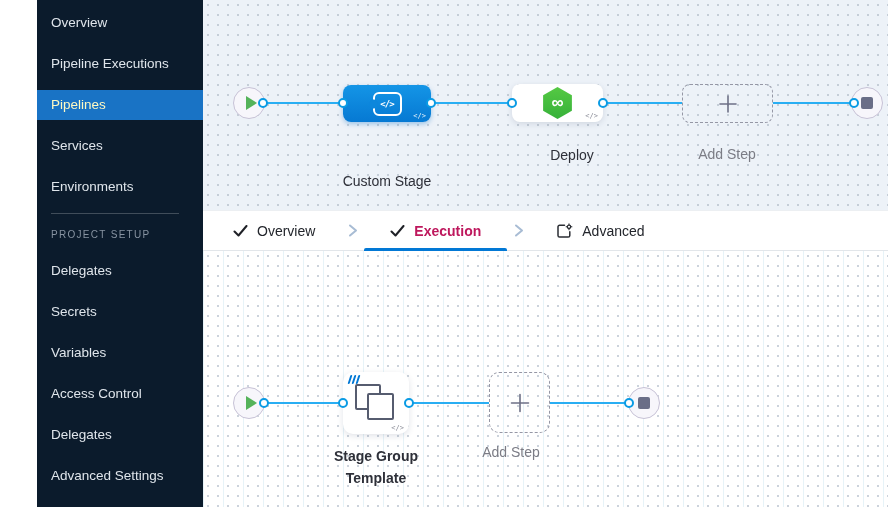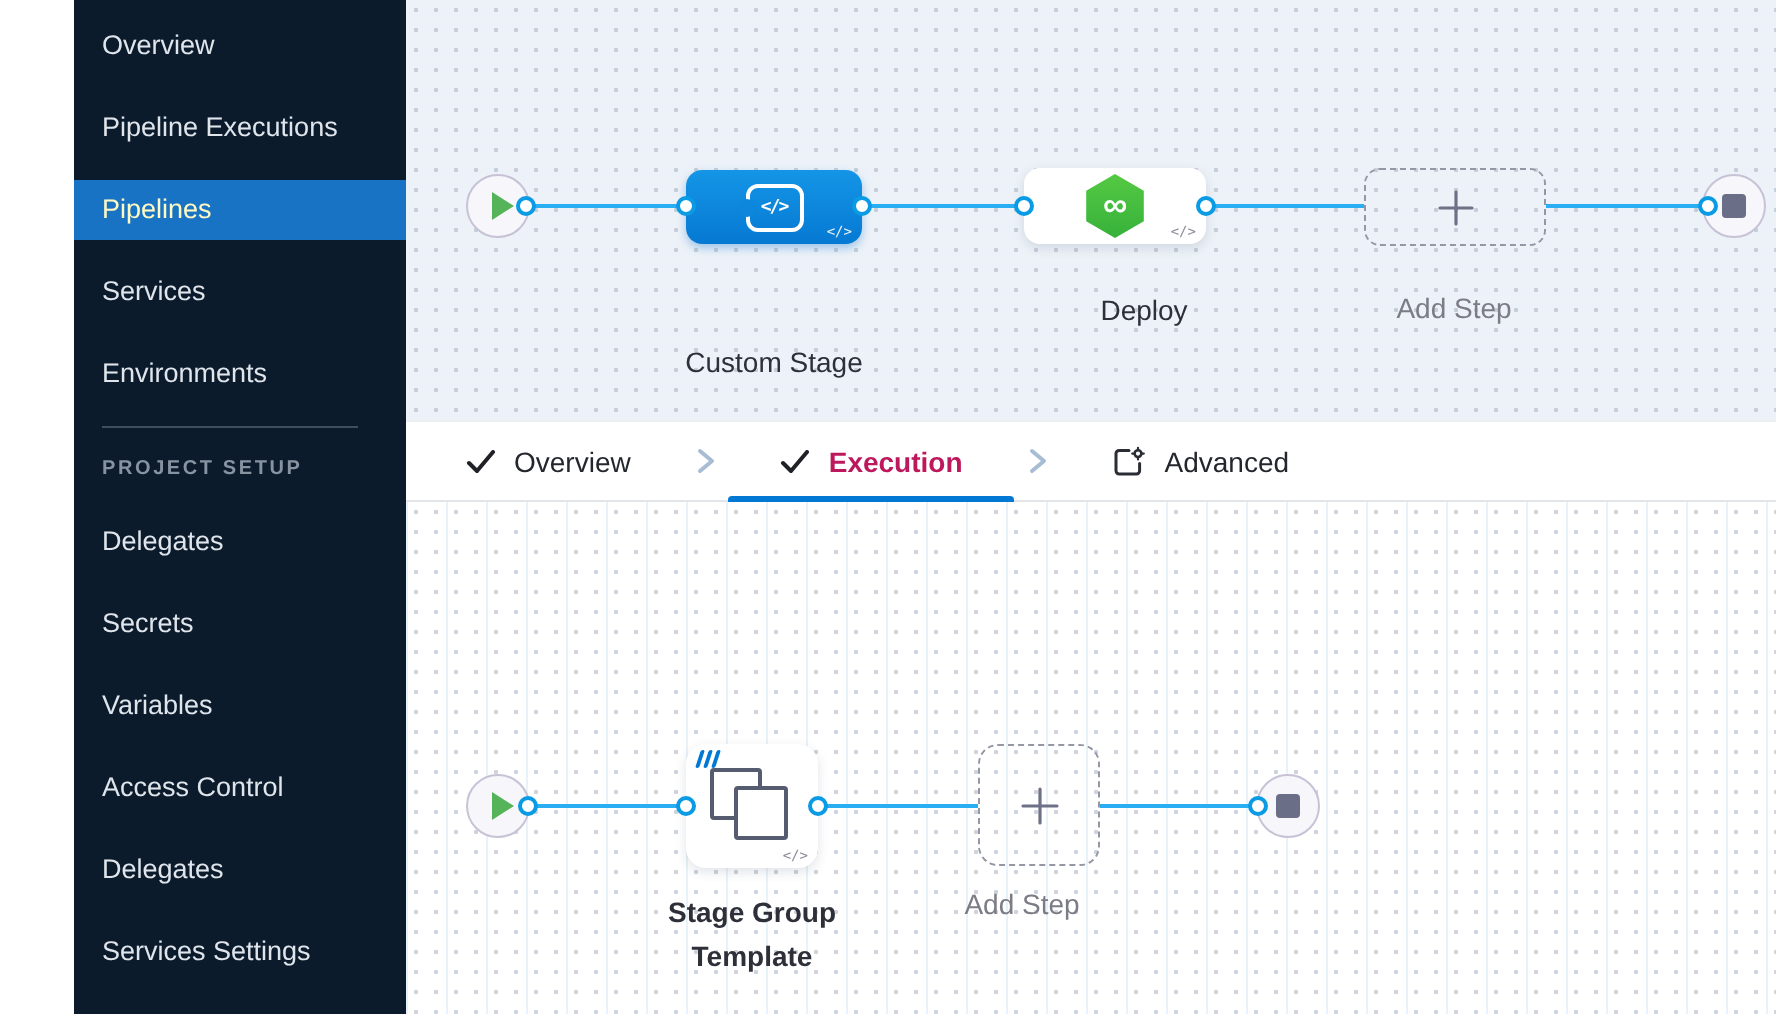--- a/index.html
+++ b/index.html
@@ -6,21 +6,21 @@
   html,body { width:888px; height:507px; overflow:hidden; }
   body { font-family:"Liberation Sans", sans-serif; }
   .app { display:flex; width:888px; height:507px; background:#fff;padding-left:37px; }
 
   
   .sidebar { width:166px; flex-shrink:0; background:#0b1b2c; color:#dfe5eb; padding-top:8px; }
   .nav-item { height:30px; line-height:30px; padding-left:14px; font-size:13.5px;
               margin-bottom:11px; cursor:pointer; white-space:nowrap; }
   .nav-item.selected { background:#1973c5; color:#fef9c3; }
   .side-divider { height:1px; background:rgba(255,255,255,0.22); margin:8px 24px 0 14px; }
-  .section-label { padding:15px 0 6px 14px; font-size:10px; font-weight:bold;
+  .section-label { padding:15px 0 6px 14px; font-size:10px; font-weight:normal;
                    letter-spacing:1.3px; color:#8793a1; margin-bottom:10px; }
 
   
   .main { flex:1; display:flex; flex-direction:column; position:relative; background:#fff; }
 
   .canvas-top { height:210px; position:relative; background-color:#edf2f8;
     background-image: radial-gradient(#c5ced8 1px, transparent 1.2px);
     background-size:10px 10px; }
 
   .canvas-bottom { flex:1; position:relative; background-color:#ffffff;
@@ -103,21 +103,21 @@
     <div class="nav-item selected">Pipelines</div>
     <div class="nav-item">Services</div>
     <div class="nav-item">Environments</div>
     <div class="side-divider"></div>
     <div class="section-label">PROJECT SETUP</div>
     <div class="nav-item">Delegates</div>
     <div class="nav-item">Secrets</div>
     <div class="nav-item">Variables</div>
     <div class="nav-item">Access Control</div>
     <div class="nav-item">Delegates</div>
-    <div class="nav-item">Services Settings</div>
+    <div class="nav-item">Advanced Settings</div>
   </nav>
 
   <div class="main">
 
     <div class="canvas-top">
 
       <div class="pline" style="left:60px; top:102px; width:80px;"></div>
       <div class="pline" style="left:228px; top:102px; width:81px;"></div>
       <div class="pline" style="left:400px; top:102px; width:79px;"></div>
       <div class="pline" style="left:570px; top:102px; width:81px;"></div>

